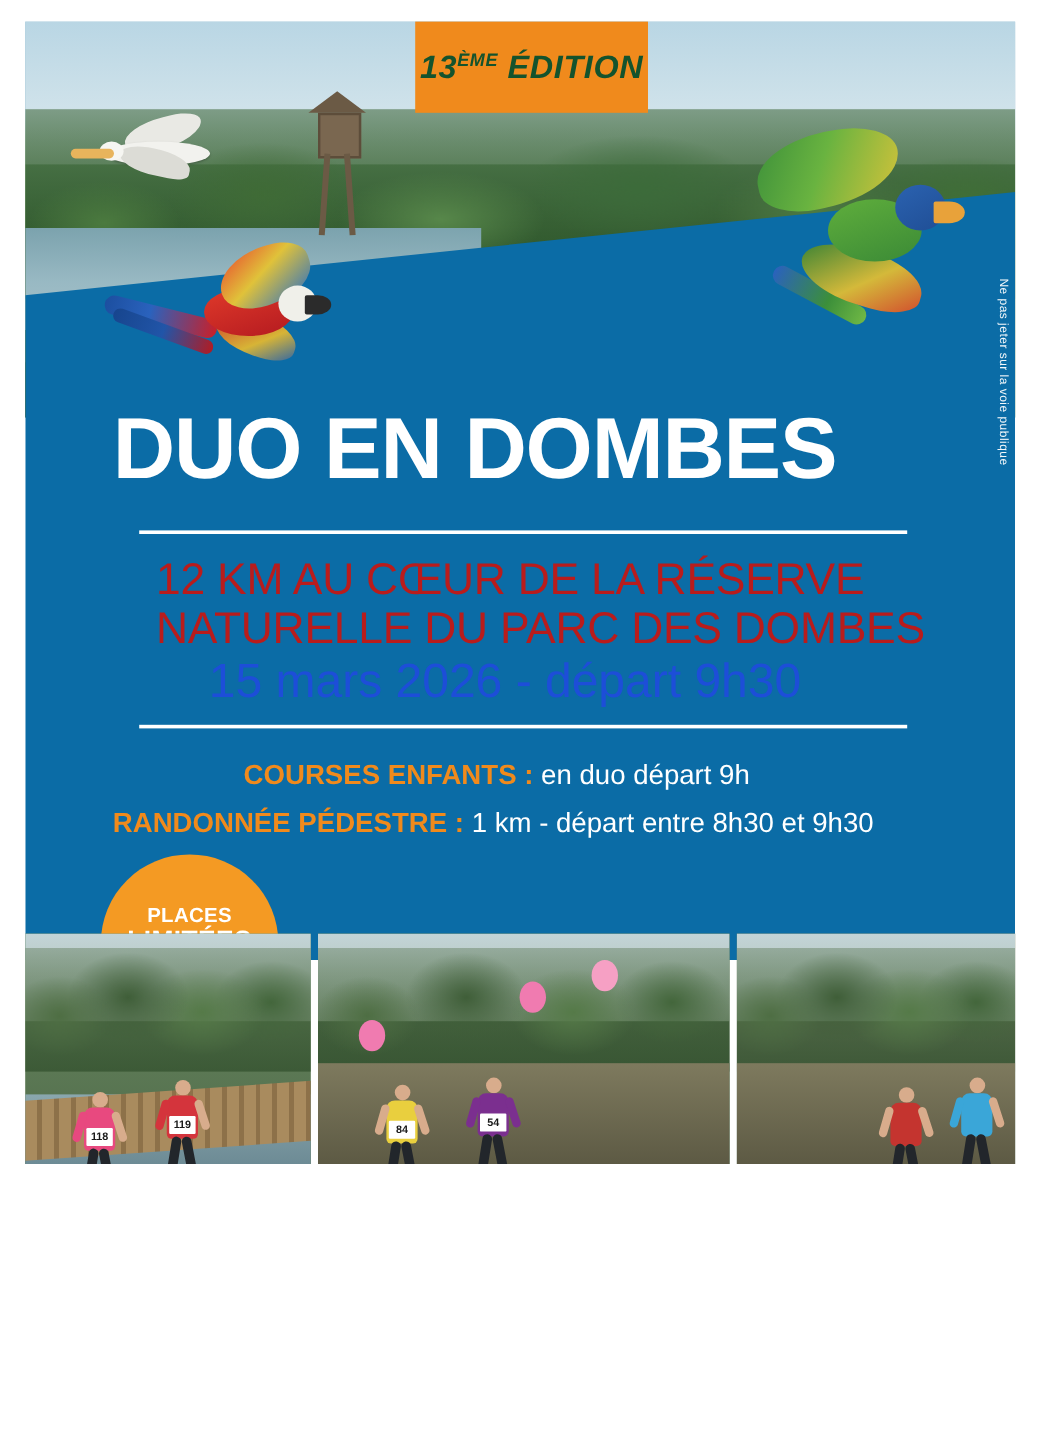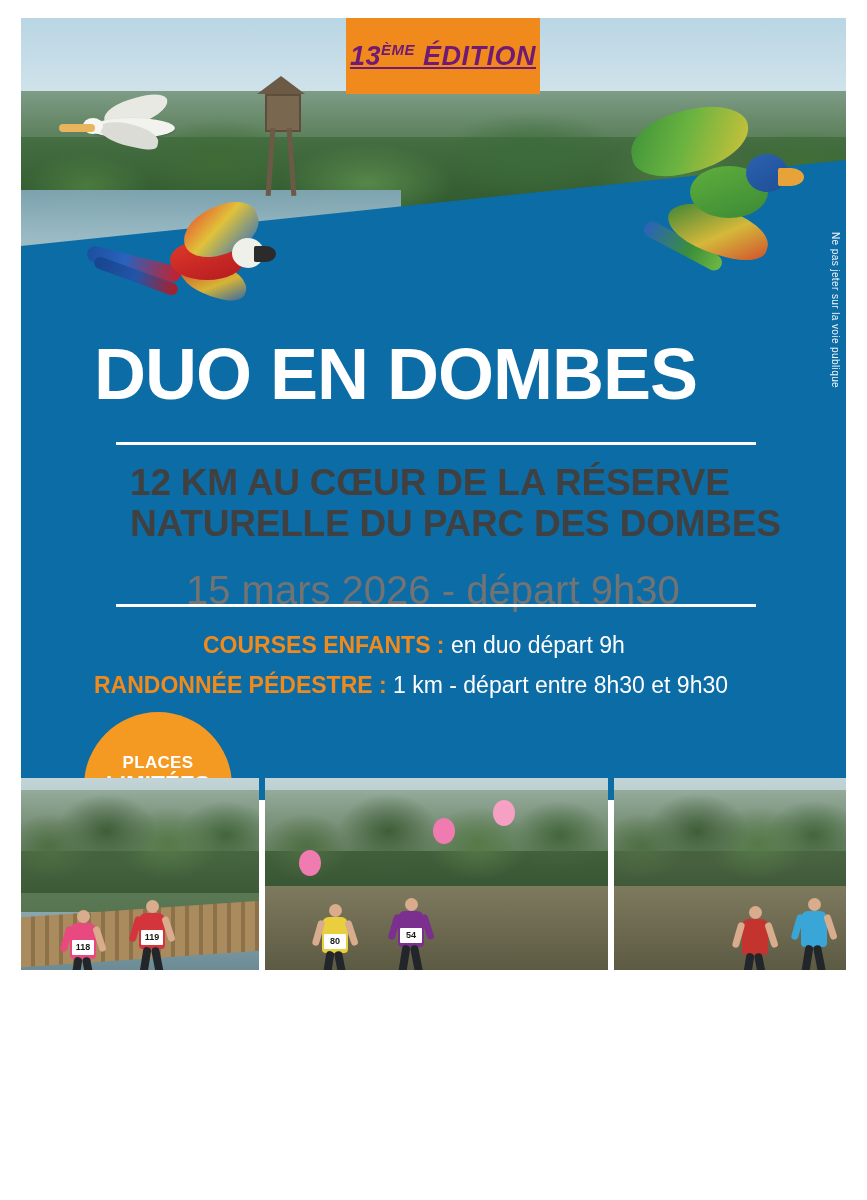--- a/index.html
+++ b/index.html
@@ -211,27 +211,26 @@
     left: 346px;
     top: 18px;
     width: 194px;
     height: 76px;
     background: #f08a1c;
     display: flex;
     align-items: center;
     justify-content: center;
   }
   .edition-badge .txt {
-    color: #701a75;
+    color: #14532d;
     font-weight: bold;
     font-style: italic;
     font-size: 27px;
     letter-spacing: .5px;
     white-space: nowrap;
-    text-decoration: underline;
   }
   .edition-badge .txt sup {
     font-size: 15px;
     vertical-align: super;
   }
 
   
   .legal-vertical {
     position: absolute;
     right: 26px;
@@ -268,36 +267,35 @@
     height: 3px;
     background: #ffffff;
   }
   .rule.top { top: 442px; }
   .rule.bottom { top: 604px; }
 
   .subtitle {
     position: absolute;
     left: 130px;
     top: 462px;
-    color: #404040;
+    color: #b91c1c;
     font-size: 37px;
-    font-weight: bold;
+    font-weight: normal;
     line-height: 1.12;
     letter-spacing: -0.2px;
     white-space: nowrap;
   }
   .date-line {
     position: absolute;
-    left: 186px;
+    left: 174px;
     top: 548px;
-    color: #737373;
+    color: #1d4ed8;
     font-size: 40px;
     line-height: 1;
     white-space: nowrap;
-    margin-top: 22px;
   }
 
   .info-row {
     position: absolute;
     color: #ffffff;
     font-size: 23px;
     white-space: nowrap;
   }
   .info-row .label {
     color: #f08a1c;
@@ -568,21 +566,21 @@
         <div class="leg-r"></div>
         <div class="bib">54</div>
       </div>
       <div class="runner" style="left:48px; top:126px; width:44px; height:92px;">
         <div class="head"></div>
         <div class="torso" style="background:#e9cf3e;"></div>
         <div class="arm-l" style="background:#d8ac8c;"></div>
         <div class="arm-r" style="background:#d8ac8c;"></div>
         <div class="leg-l"></div>
         <div class="leg-r"></div>
-        <div class="bib">80</div>
+        <div class="bib">84</div>
       </div>
     </div>
 
     <div class="strip-photo p3">
       <div class="scn-sky"></div>
       <div class="scn-trees"></div>
       <div class="scn-ground"></div>
       <div class="runner" style="left:118px; top:128px; width:46px; height:92px;">
         <div class="head"></div>
         <div class="torso" style="background:#c4342f;"></div>

